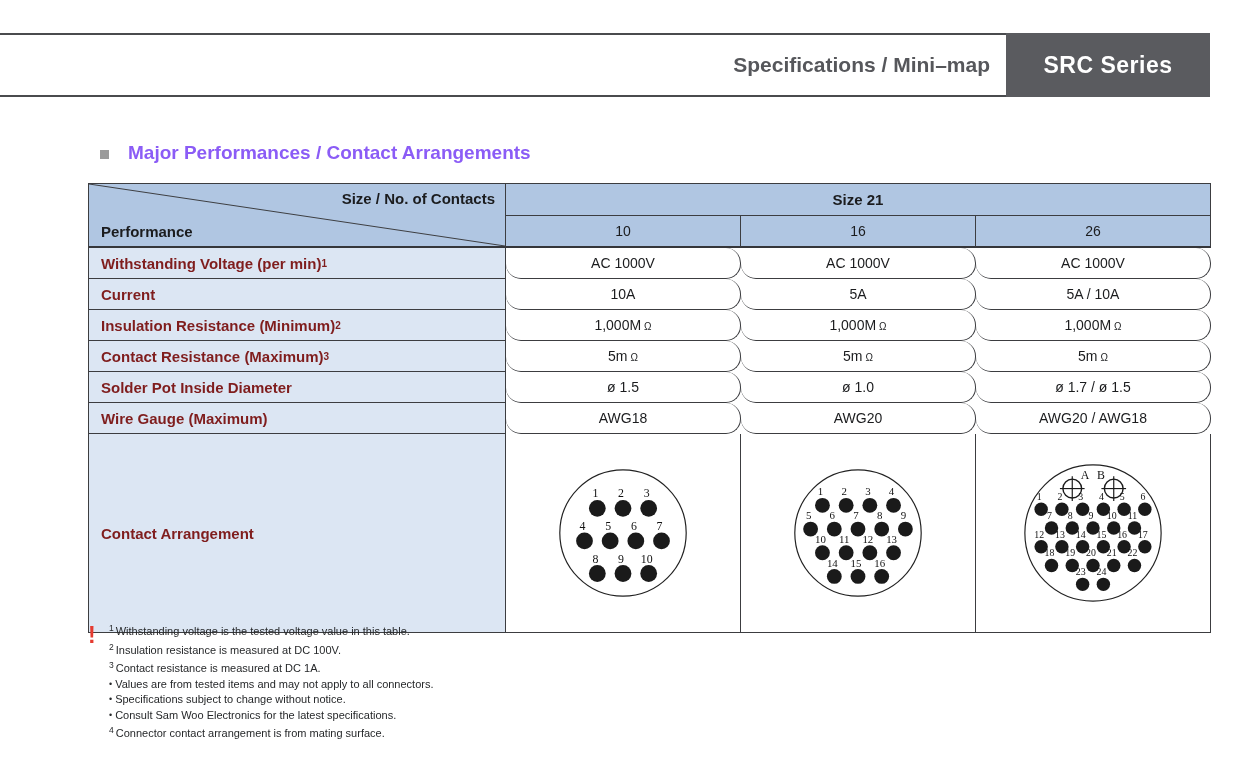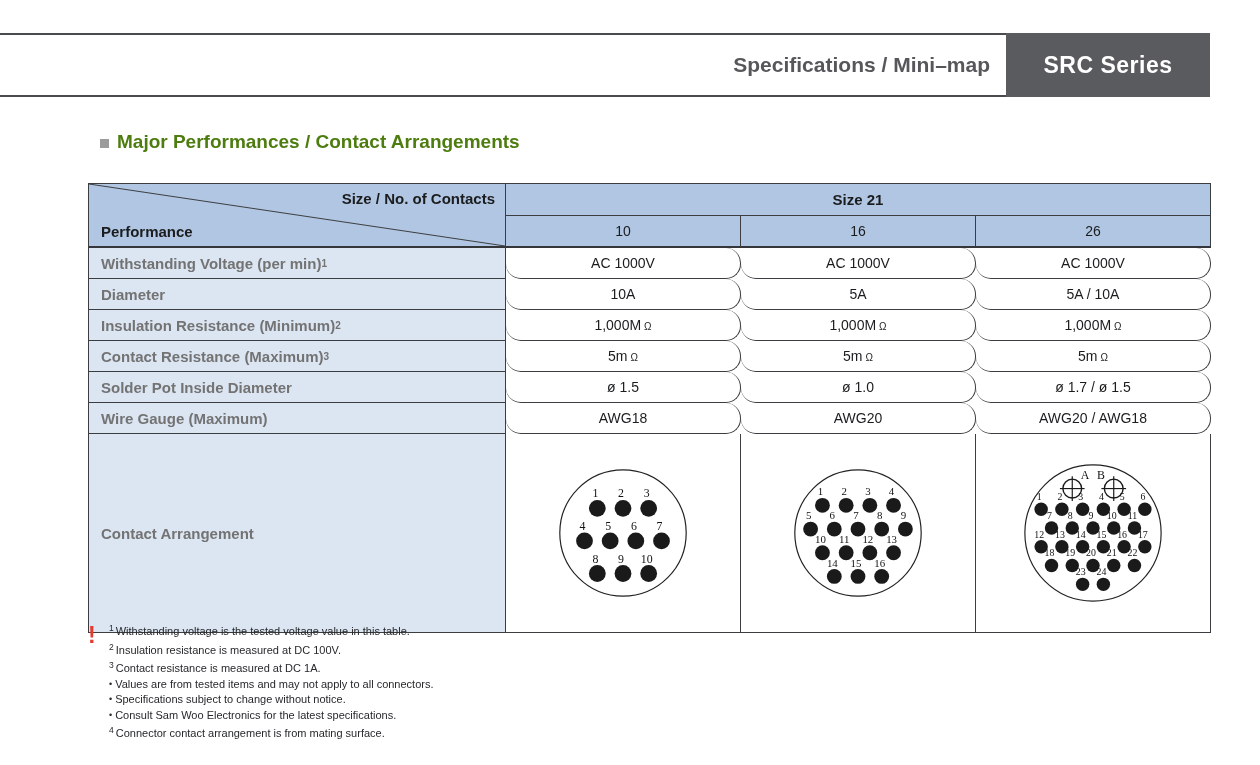--- a/index.html
+++ b/index.html
@@ -11,31 +11,31 @@
         border-top:2px solid #4a4b4e;border-bottom:2px solid #4a4b4e;
         display:flex;align-items:center;justify-content:flex-end;padding-right:16px;}
   .band .crumb{font-size:21px;font-weight:bold;color:#56575b;letter-spacing:0px;}
   .badge{position:absolute;left:1006px;top:33px;width:204px;height:64px;background:#5a5b5f;
          display:flex;align-items:center;justify-content:center;}
   .badge span{color:#ffffff;font-size:23px;font-weight:bold;letter-spacing:0.5px;}
 
   
   .sec-title{position:absolute;left:100px;top:131px;display:flex;align-items:center;}
   .sec-bullet{width:9px;height:9px;background:#9b9b9b;margin-right:8px;margin-top:2px;}
-  .sec-title h2{margin:0;font-size:19px;font-weight:bold;color:#4d7c0f;}
+  .sec-title h2{margin:11px;font-size:19px;font-weight:bold;color:#8b5cf6;}
 
   
   .spec-table{position:absolute;left:88px;top:183px;width:1122px;
       display:grid;grid-template-columns:417px 235px 235px 235px;
       grid-template-rows:32px 32px repeat(6,31px) 199px;
       border-top:1px solid #3c3d40;border-left:1px solid #3c3d40;box-sizing:content-box;}
   .cell{box-sizing:border-box;border-right:1px solid #3c3d40;border-bottom:1px solid #3c3d40;
         display:flex;align-items:center;font-size:14px;}
   .hd{background:#b0c6e2;}
-  .lb{background:#dce6f3;font-weight:bold;font-size:15px;padding-left:12px;color:#737373;}
+  .lb{background:#dce6f3;font-weight:bold;font-size:15px;padding-left:12px;color:#7f1d1d;}
   .val{background:#ffffff;justify-content:center;color:#1b1c1e;border-radius:15px;}
   .ghead{justify-content:center;font-weight:bold;font-size:15px;border-bottom:1px solid #3c3d40;}
   .colhead{justify-content:center;font-size:14px;border-bottom:2px solid #35363a;}
   .corner{position:relative;border-bottom:2px solid #35363a;}
   .corner svg{position:absolute;left:0;top:0;width:100%;height:100%;}
   .corner .c-top{position:absolute;top:6px;right:10px;font-weight:bold;font-size:15px;}
   .corner .c-bot{position:absolute;bottom:6px;left:12px;font-weight:bold;font-size:15px;}
   .diagram-cell{justify-content:center;background:#fff;}
   .ohm{font-size:10px;margin-left:3px;position:relative;top:1px;}
   sup.lsup{font-size:10px;}
@@ -75,21 +75,21 @@
     </div>
     <div class="cell hd ghead" style="grid-column:2/5;grid-row:1;">Size 21</div>
 
   <div class="cell hd colhead" style="grid-area: 2 / 2;">10</div>
       <div class="cell hd colhead" style="grid-area: 2 / 3;">16</div>
       <div class="cell hd colhead" style="grid-area: 2 / 4;">26</div>
       <div class="cell lb" style="grid-area: 3 / 1;">Withstanding Voltage (per min)<sup class="lsup">1</sup></div>
       <div class="cell val" style="grid-area: 3 / 2;">AC 1000V</div>
       <div class="cell val" style="grid-area: 3 / 3;">AC 1000V</div>
       <div class="cell val" style="grid-area: 3 / 4;">AC 1000V</div>
-      <div class="cell lb" style="grid-area: 4 / 1;">Diameter</div>
+      <div class="cell lb" style="grid-area: 4 / 1;">Current</div>
       <div class="cell val" style="grid-area: 4 / 2;">10A</div>
       <div class="cell val" style="grid-area: 4 / 3;">5A</div>
       <div class="cell val" style="grid-area: 4 / 4;">5A / 10A</div>
       <div class="cell lb" style="grid-area: 5 / 1;">Insulation Resistance (Minimum)<sup class="lsup">2</sup></div>
       <div class="cell val" style="grid-area: 5 / 2;">1,000M<span class="ohm">Ω</span></div>
       <div class="cell val" style="grid-area: 5 / 3;">1,000M<span class="ohm">Ω</span></div>
       <div class="cell val" style="grid-area: 5 / 4;">1,000M<span class="ohm">Ω</span></div>
       <div class="cell lb" style="grid-area: 6 / 1;">Contact Resistance (Maximum)<sup class="lsup">3</sup></div>
       <div class="cell val" style="grid-area: 6 / 2;">5m<span class="ohm">Ω</span></div>
       <div class="cell val" style="grid-area: 6 / 3;">5m<span class="ohm">Ω</span></div>

